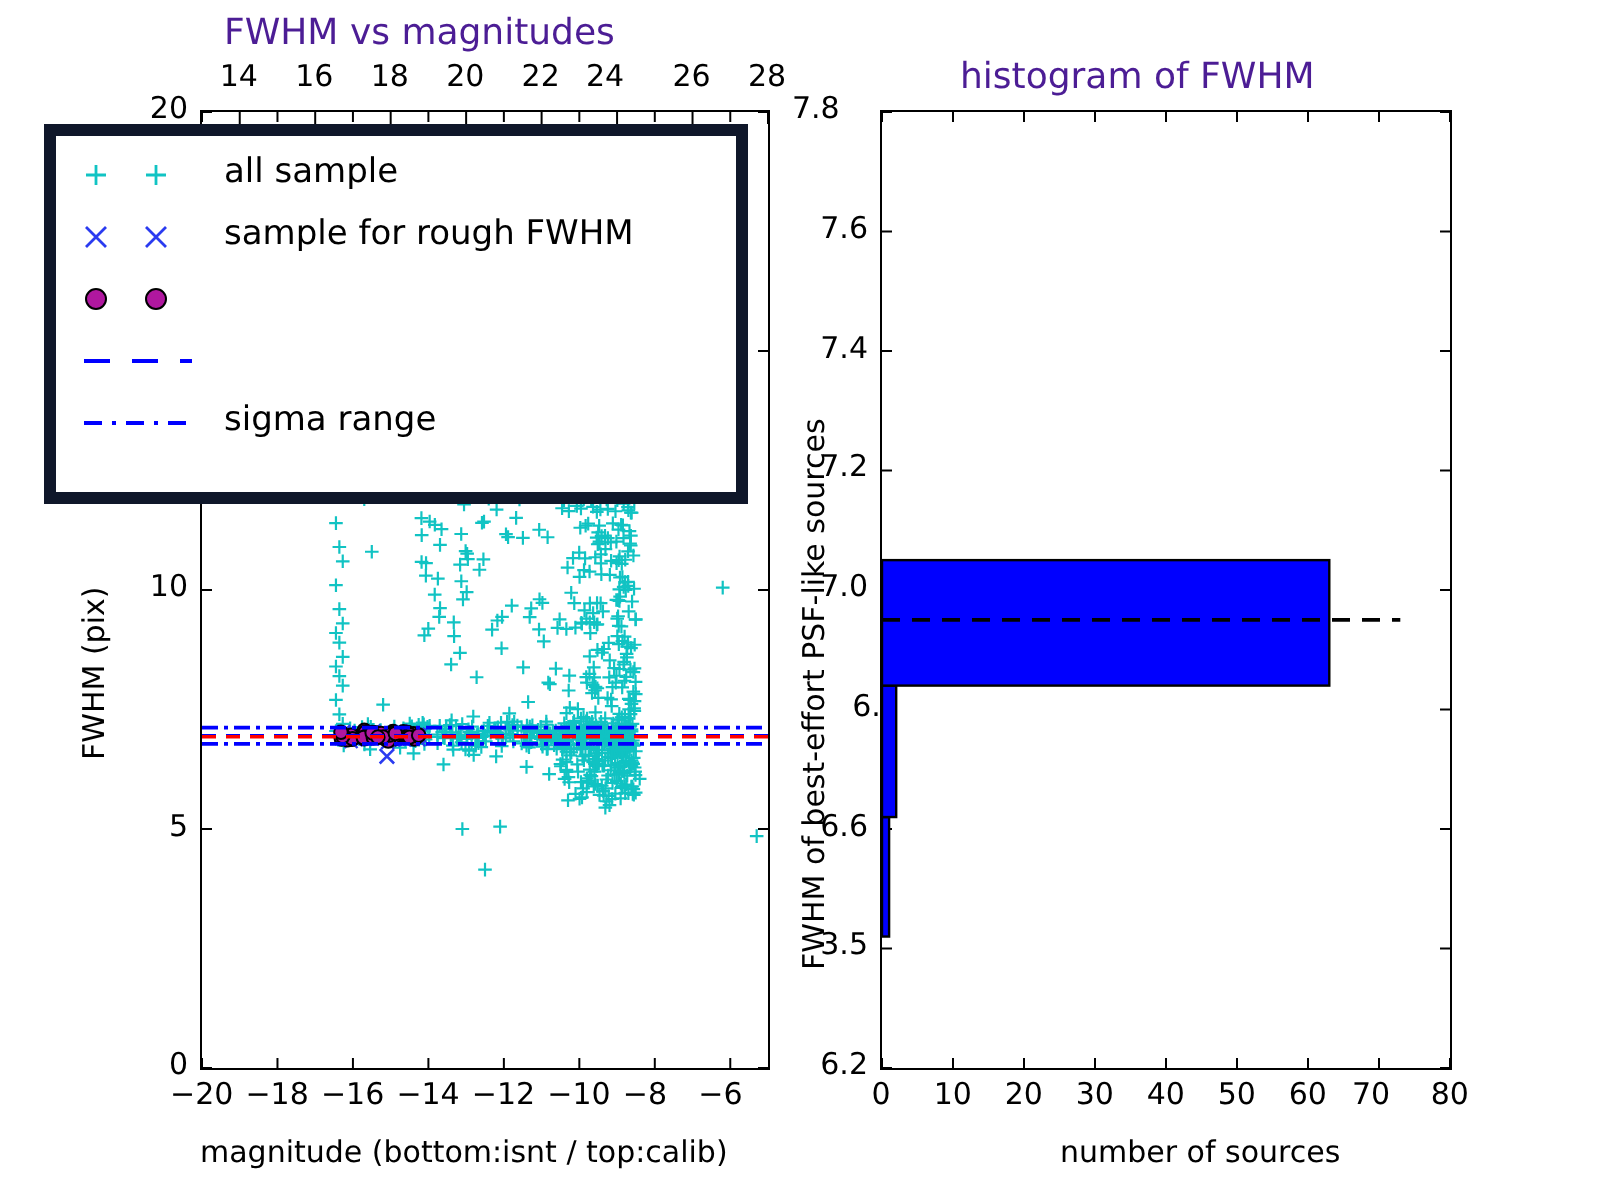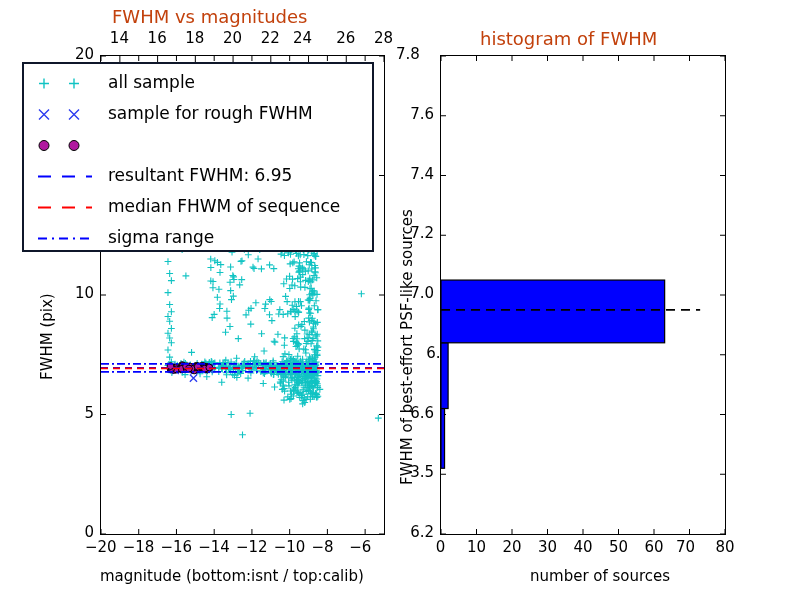--- a/index.html
+++ b/index.html
@@ -1,25 +1,25 @@
 <!DOCTYPE html>
 <html><head>
 <meta charset="utf-8">
 <style>
   html,body{margin:0;padding:0;background:#ffffff;}
   body{width:800px;height:600px;overflow:hidden;
        font-family:"DejaVu Sans","Liberation Sans",sans-serif;color:#000;}
   #fig{position:relative;width:800px;height:600px;}
   .axes{position:absolute;box-sizing:border-box;border:1px solid #000;background:#fff;}
   .lbl{position:absolute;white-space:nowrap;font-size:15px;color:#000;}
-  .title{position:absolute;white-space:nowrap;font-size:17px;color:#c2410c;}
+  .title{position:absolute;white-space:nowrap;font-size:17px;color:#4c1d95;}
   .vlabel{position:absolute;white-space:nowrap;font-size:15px;color:#000;
           transform-origin:0 0;transform:rotate(-90deg);}
   svg{display:block;}
-  .legendbox{position:absolute;box-sizing:border-box;border:2px solid #0f172a;
+  .legendbox{position:absolute;box-sizing:border-box;border:6px solid #0f172a;
              background:#fff;z-index:40;}
   .legrow{position:relative;height:31px;}
   .legtext{position:absolute;left:78px;top:4px;font-size:17px;white-space:nowrap;}
   .legart{position:absolute;left:0;top:0;width:76px;height:31px;}
 </style>
 </head>
 <body>
 
 <div id="fig">
 
@@ -1156,29 +1156,20 @@
             <circle cx="44" cy="15.5" r="5" fill="#b0179f" stroke="#000" stroke-width="1"></circle>
           </svg>
         </div>
       </div>
       <div class="legrow">
         <div class="legart">
           <svg width="76" height="31" viewBox="0 0 76 31">
             <line x1="8" y1="15.5" x2="62" y2="15.5" stroke="#0000ff" stroke-width="2" stroke-dasharray="13,11"></line>
           </svg>
         </div>
-        <div class="legtext">resultant FWHM: 6.95</div>
-      </div>
-      <div class="legrow">
-        <div class="legart">
-          <svg width="76" height="31" viewBox="0 0 76 31">
-            <line x1="8" y1="15.5" x2="62" y2="15.5" stroke="#ff0000" stroke-width="2" stroke-dasharray="13,11"></line>
-          </svg>
-        </div>
-        <div class="legtext">median FHWM of sequence</div>
       </div>
       <div class="legrow">
         <div class="legart">
           <svg width="76" height="31" viewBox="0 0 76 31">
             <line x1="8" y1="15.5" x2="62" y2="15.5" stroke="#0000ff" stroke-width="2" stroke-dasharray="9,5,2,5"></line>
           </svg>
         </div>
         <div class="legtext">sigma range</div>
       </div>
     </div>

